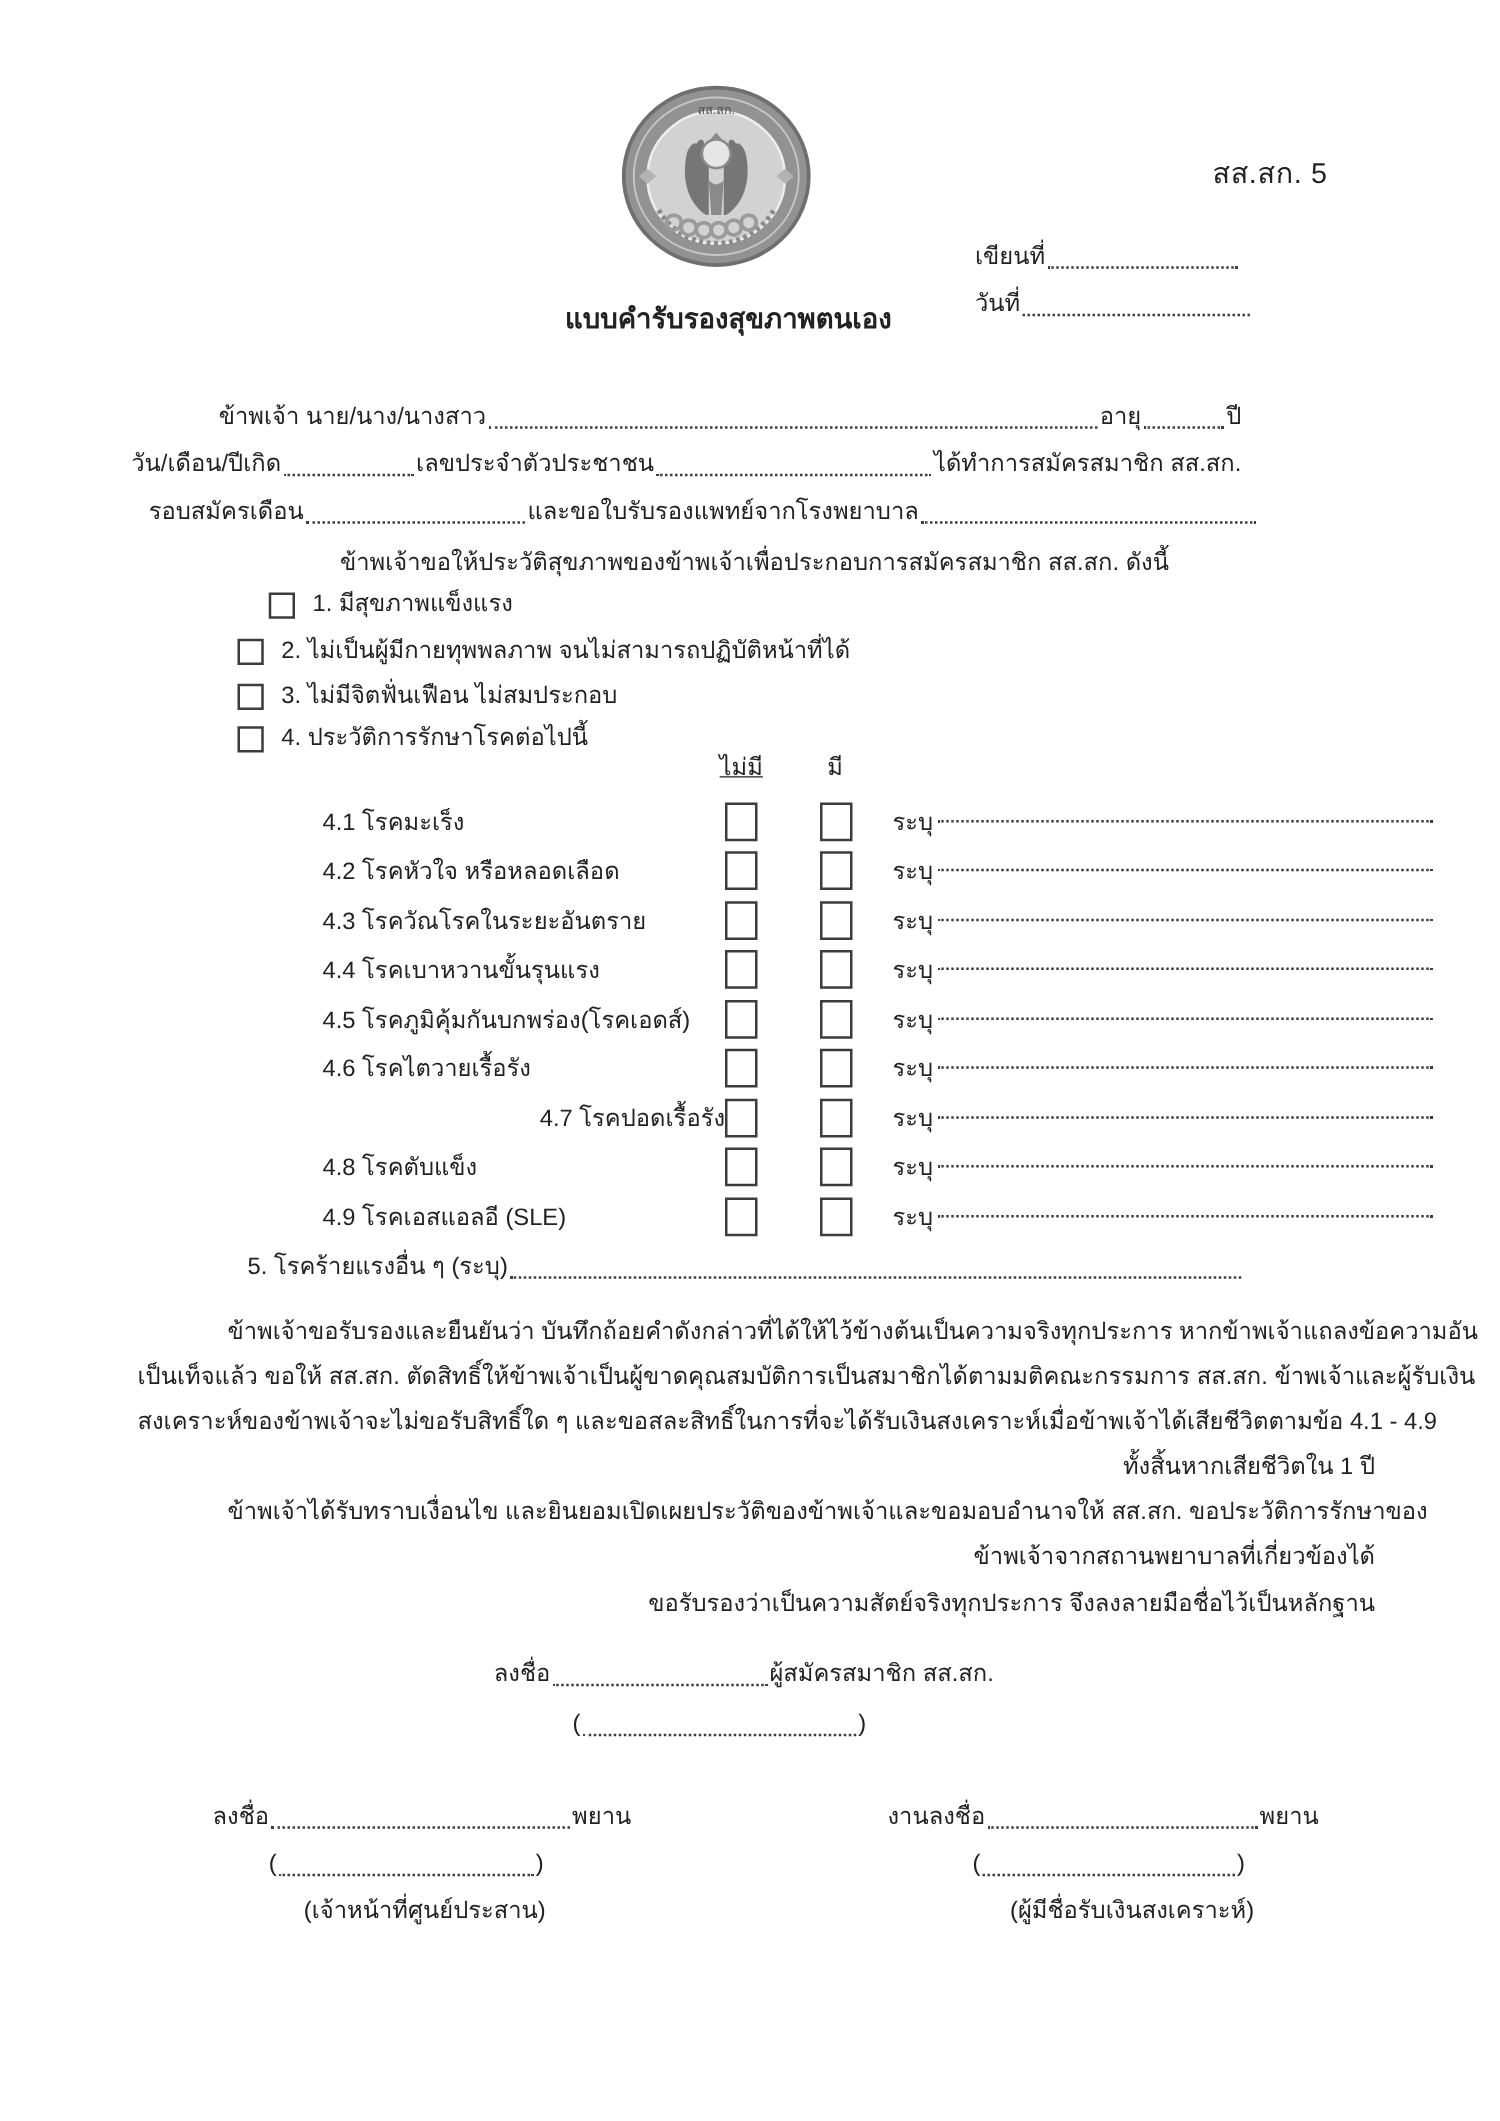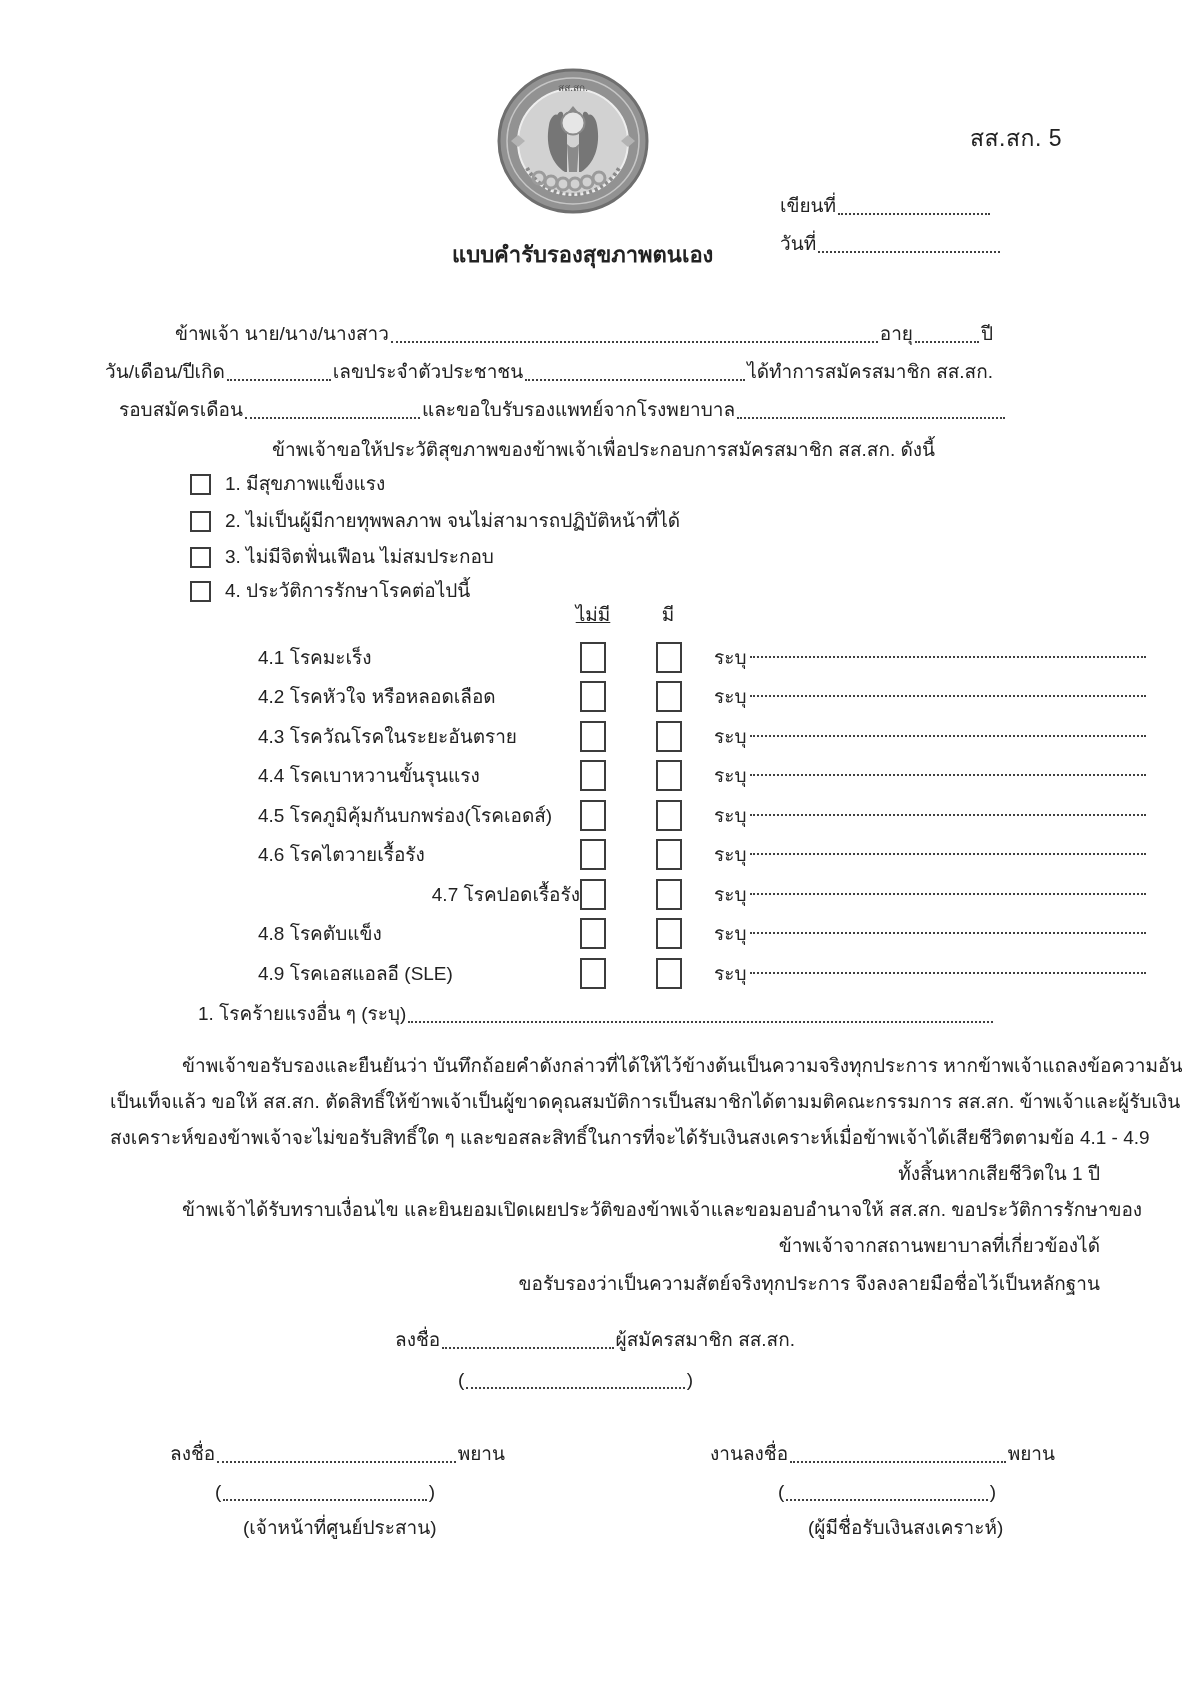--- a/index.html
+++ b/index.html
@@ -110,21 +110,21 @@
 
   <div class="fline" style="left:119px;top:396px;width:888px;">
     <span>รอบสมัครเดือน</span>
     <span class="dots fixed" style="width:175px;"></span>
     <span>และขอใบรับรองแพทย์จากโรงพยาบาล</span>
     <span class="dots"></span>
   </div>
 
   <div class="abs" style="left:230px;top:434px;margin-left:42px;">ข้าพเจ้าขอให้ประวัติสุขภาพของข้าพเจ้าเพื่อประกอบการสมัครสมาชิก สส.สก. ดังนี้</div>
 
-  <div class="stmt" style="top:471px;">
+  <div class="stmt" style="top:471px;margin-left:25px;">
     <span class="cb"></span>
     <span>1. มีสุขภาพแข็งแรง</span>
   </div>
   <div class="stmt" style="top:508px;">
     <span class="cb"></span>
     <span>2. ไม่เป็นผู้มีกายทุพพลภาพ จนไม่สามารถปฏิบัติหน้าที่ได้</span>
   </div>
   <div class="stmt" style="top:544px;">
     <span class="cb"></span>
     <span>3. ไม่มีจิตฟั่นเฟือน ไม่สมประกอบ</span>
@@ -213,21 +213,21 @@
     <span class="dlabel">4.9 โรคเอสแอลอี (SLE)</span>
     <span class="cb tall"></span>
       <span class="sp1"></span>
     <span class="cb tall"></span>
       <span class="sp2"></span>
     <span class="specify">ระบุ</span>
     <span class="dots"></span>
   </div>
 
   <div class="fline" style="left:198px;top:1000px;width:797px;">
-    <span>1. โรคร้ายแรงอื่น ๆ (ระบุ)</span>
+    <span>5. โรคร้ายแรงอื่น ๆ (ระบุ)</span>
     <span class="dots"></span>
   </div>
 
   <div class="para" style="top:1048px;">
     <div class="pline indent">ข้าพเจ้าขอรับรองและยืนยันว่า บันทึกถ้อยคำดังกล่าวที่ได้ให้ไว้ข้างต้นเป็นความจริงทุกประการ หากข้าพเจ้าแถลงข้อความอัน</div>
     <div class="pline">เป็นเท็จแล้ว ขอให้ สส.สก. ตัดสิทธิ์ให้ข้าพเจ้าเป็นผู้ขาดคุณสมบัติการเป็นสมาชิกได้ตามมติคณะกรรมการ สส.สก. ข้าพเจ้าและผู้รับเงิน</div>
     <div class="pline">สงเคราะห์ของข้าพเจ้าจะไม่ขอรับสิทธิ์ใด ๆ และขอสละสิทธิ์ในการที่จะได้รับเงินสงเคราะห์เมื่อข้าพเจ้าได้เสียชีวิตตามข้อ 4.1 - 4.9</div>
     <div class="pline">ทั้งสิ้นหากเสียชีวิตใน 1 ปี</div>
   </div>
 

